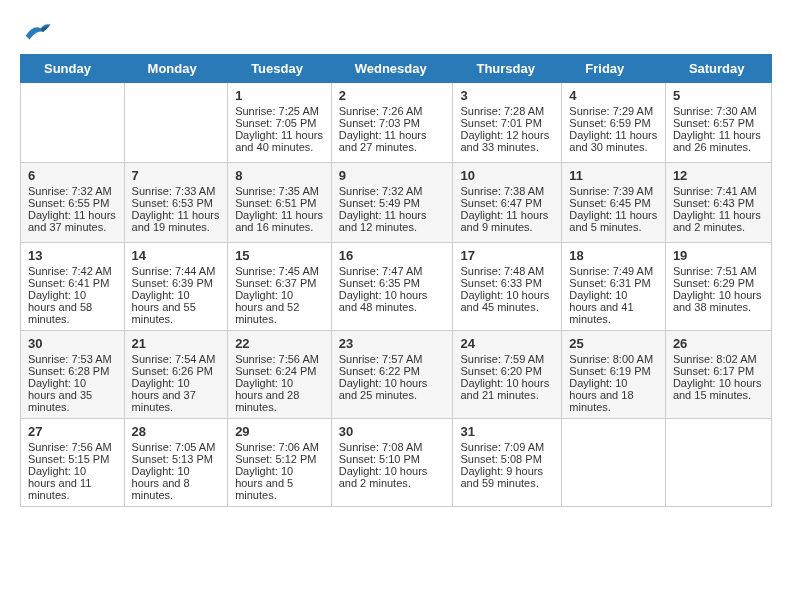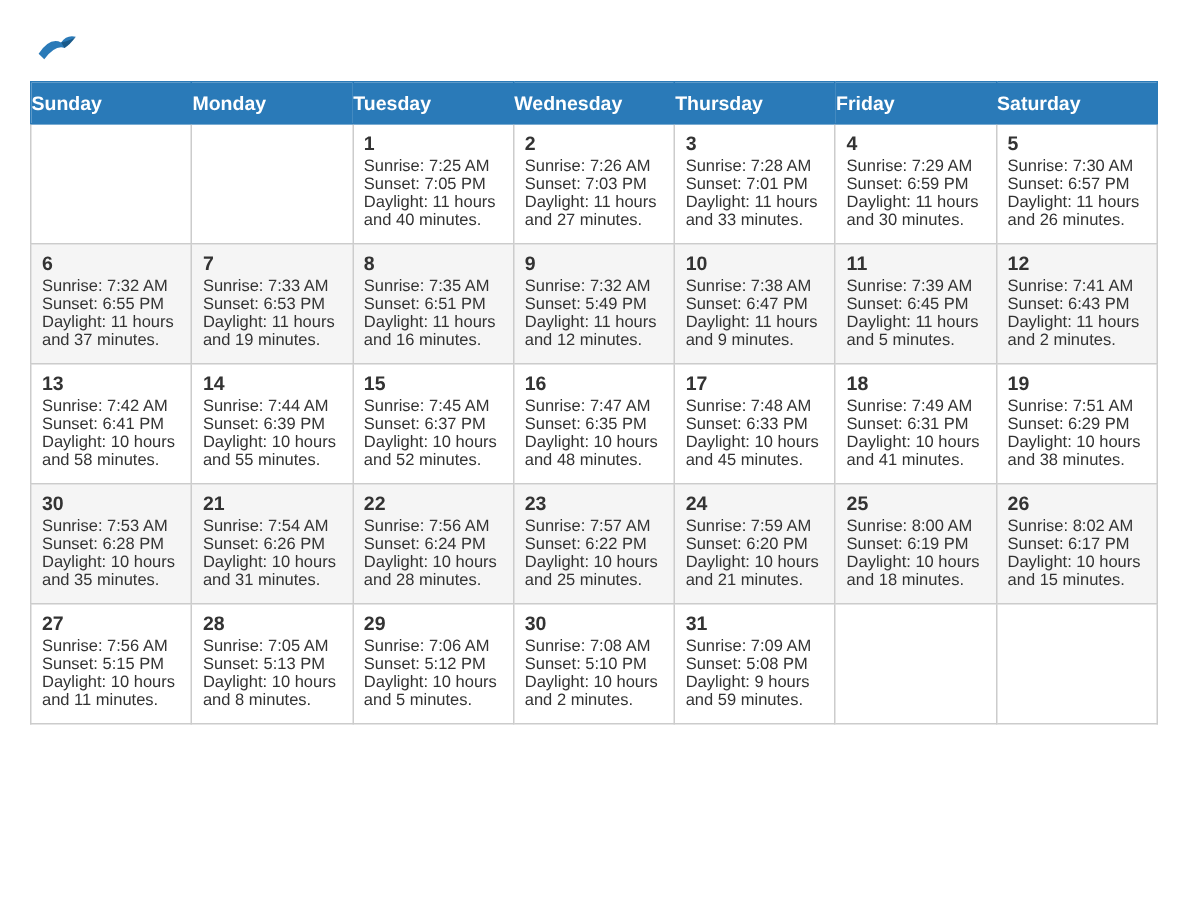--- a/index.html
+++ b/index.html
@@ -48,21 +48,21 @@
     }
     table {
       width: 100%;
       border-collapse: collapse;
     }
     thead tr th {
       background-color: #2a7ab8;
       color: #fff;
       font-size: 13px;
       font-weight: bold;
-      padding: 6px 0;
+      padding: 6px 23px;
       text-align: left;
       border: 1px solid #2a7ab8;
     }
     tbody tr td {
       vertical-align: top;
       padding: 5px 7px;
       border: 1px solid #ccc;
       font-size: 11px;
       color: #333;
       background: #fff;
@@ -130,21 +130,21 @@
         <td>
           <span class="day-num">2</span>
           <div>Sunrise: 7:26 AM</div>
           <div>Sunset: 7:03 PM</div>
           <div>Daylight: 11 hours and 27 minutes.</div>
         </td>
         <td>
           <span class="day-num">3</span>
           <div>Sunrise: 7:28 AM</div>
           <div>Sunset: 7:01 PM</div>
-          <div>Daylight: 11 hours and 33 minutes.</div>
+          <div>Daylight: 12 hours and 33 minutes.</div>
         </td>
         <td>
           <span class="day-num">4</span>
           <div>Sunrise: 7:29 AM</div>
           <div>Sunset: 6:59 PM</div>
           <div>Daylight: 11 hours and 30 minutes.</div>
         </td>
         <td>
           <span class="day-num">5</span>
           <div>Sunrise: 7:30 AM</div>
@@ -244,21 +244,21 @@
         <td>
           <span class="day-num">30</span>
           <div>Sunrise: 7:53 AM</div>
           <div>Sunset: 6:28 PM</div>
           <div>Daylight: 10 hours and 35 minutes.</div>
         </td>
         <td>
           <span class="day-num">21</span>
           <div>Sunrise: 7:54 AM</div>
           <div>Sunset: 6:26 PM</div>
-          <div>Daylight: 10 hours and 31 minutes.</div>
+          <div>Daylight: 10 hours and 37 minutes.</div>
         </td>
         <td>
           <span class="day-num">22</span>
           <div>Sunrise: 7:56 AM</div>
           <div>Sunset: 6:24 PM</div>
           <div>Daylight: 10 hours and 28 minutes.</div>
         </td>
         <td>
           <span class="day-num">23</span>
           <div>Sunrise: 7:57 AM</div>

